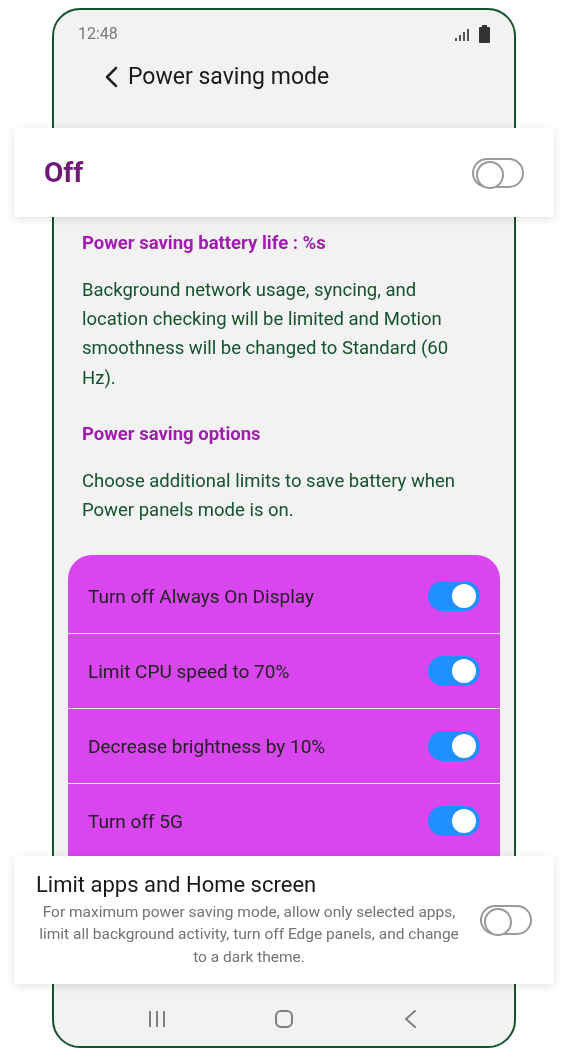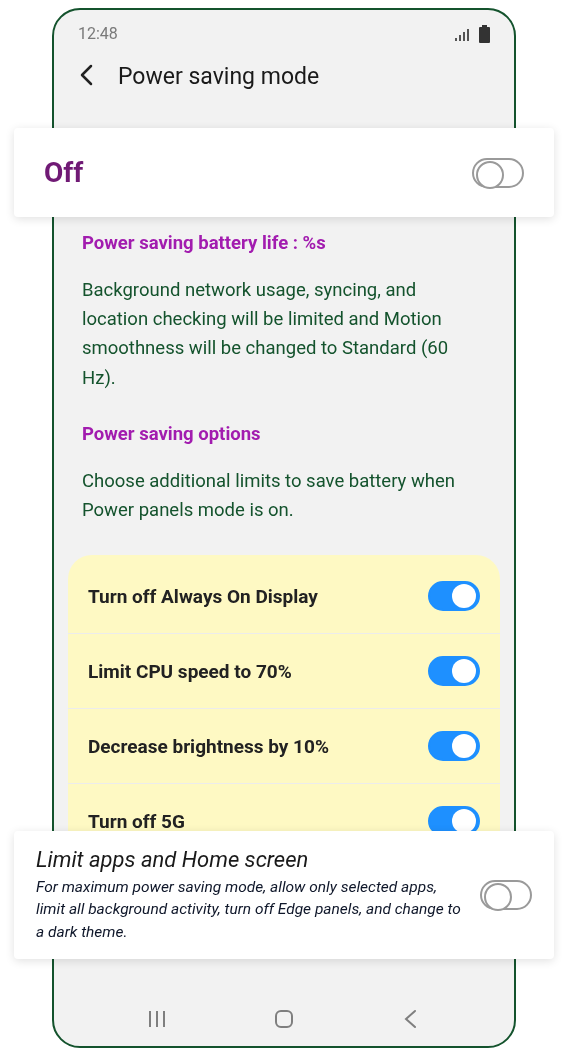--- a/index.html
+++ b/index.html
@@ -26,22 +26,24 @@
       justify-content: space-between;
       align-items: center;
       padding: 14px 24px 6px;
       font-size: 16px;
       color: #7a7a7a;
     }
     .status-right { display: flex; align-items: center; gap: 6px; }
     .signal-icon svg, .battery-icon svg { display: block; }
     .header {
       display: flex;
+      align-items: center;
       padding: 14px 20px 18px;
-      gap: 20px;
+      gap: 5px;
+      margin-left: 25px;
     }
     .back-btn { width: 24px; height: 24px; display:flex; align-items:center; justify-content:center;}
     .header-title {
       font-size: 23px;
       color: #1a1a1a;
       font-weight: 400;
     }
     .overlay-card {
       position: absolute;
       left: 14px;
@@ -72,25 +74,24 @@
       color: #a21caf;
       margin-bottom: 22px;
     }
     .section-desc {
       font-size: 18.5px;
       color: #14532d;
       line-height: 1.58;
       margin-bottom: 30px;
     }
     .options-card {
-      background: #fef9c3;
+      background: #d946ef;
       border-radius: 24px;
       margin: 10px 14px 0;
       padding: 4px 0 56px;
-      font-weight: bold;
     }
     .option-row {
       display: flex;
       align-items: center;
       justify-content: space-between;
       padding: 22px 20px;
       border-bottom: 1px solid #ececec;
     }
     .option-row:last-child { border-bottom: none; }
     .option-label {
@@ -124,38 +125,38 @@
     }
     .toggle-on::after {
       content: '';
       position: absolute;
       right: 2px; top: 1px;
       width: 24px; height: 24px;
       border-radius: 50%;
       background: #fff;
     }
     .card-limit {
-      top: 831px;
+      top: 856px;
       padding: 16px 22px;
       display: flex;
       align-items: center;
       justify-content: space-between;
       gap: 18px;
-      font-style: italic;
     }
     .limit-text { flex: 1; }
     .limit-title {
       font-size: 22px;
       color: #1a1a1a;
       margin-bottom: 4px;
     }
     .limit-desc {
       font-size: 15.5px;
-      color: #0f172a;
+      color: #737373;
       line-height: 1.45;
+      text-align: center;
     }
     .nav-bar {
       position: absolute;
       bottom: 6px;
       left: 0; right: 0;
       display: flex;
       justify-content: space-around;
       align-items: center;
       padding: 6px 40px;
     }

